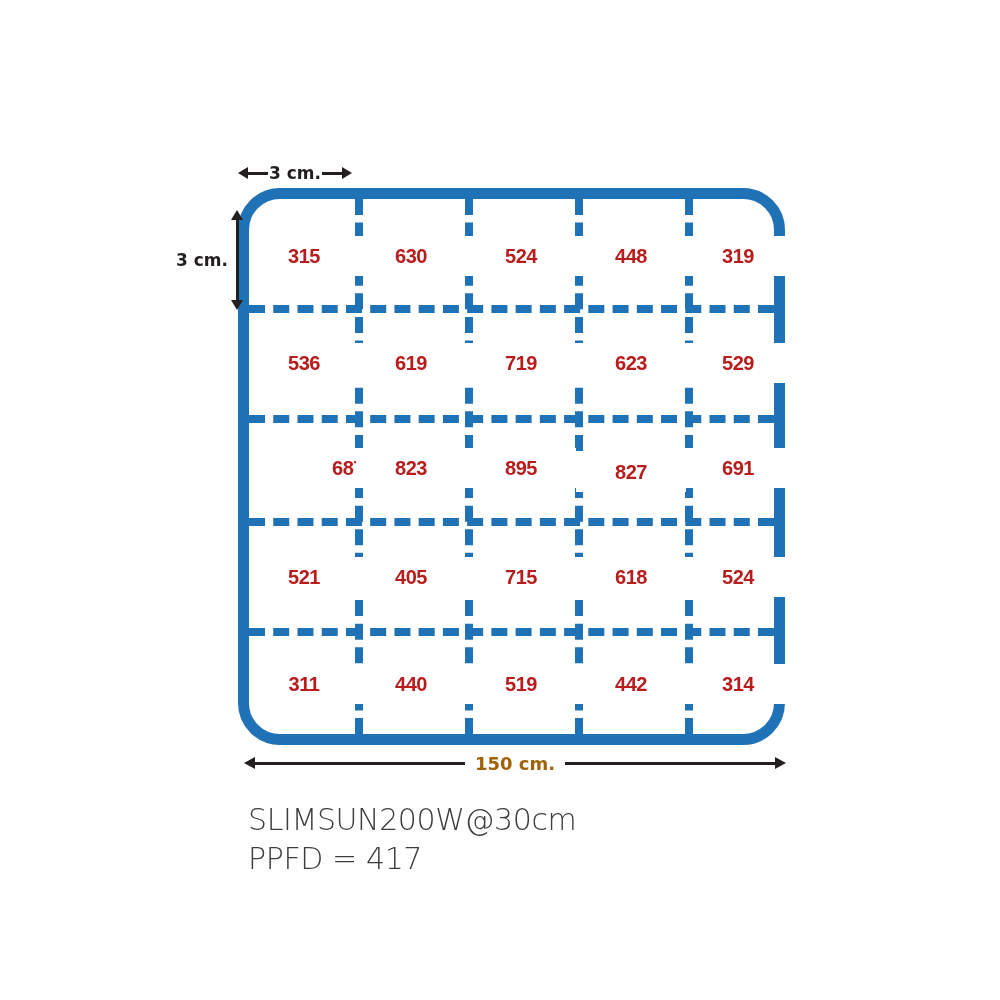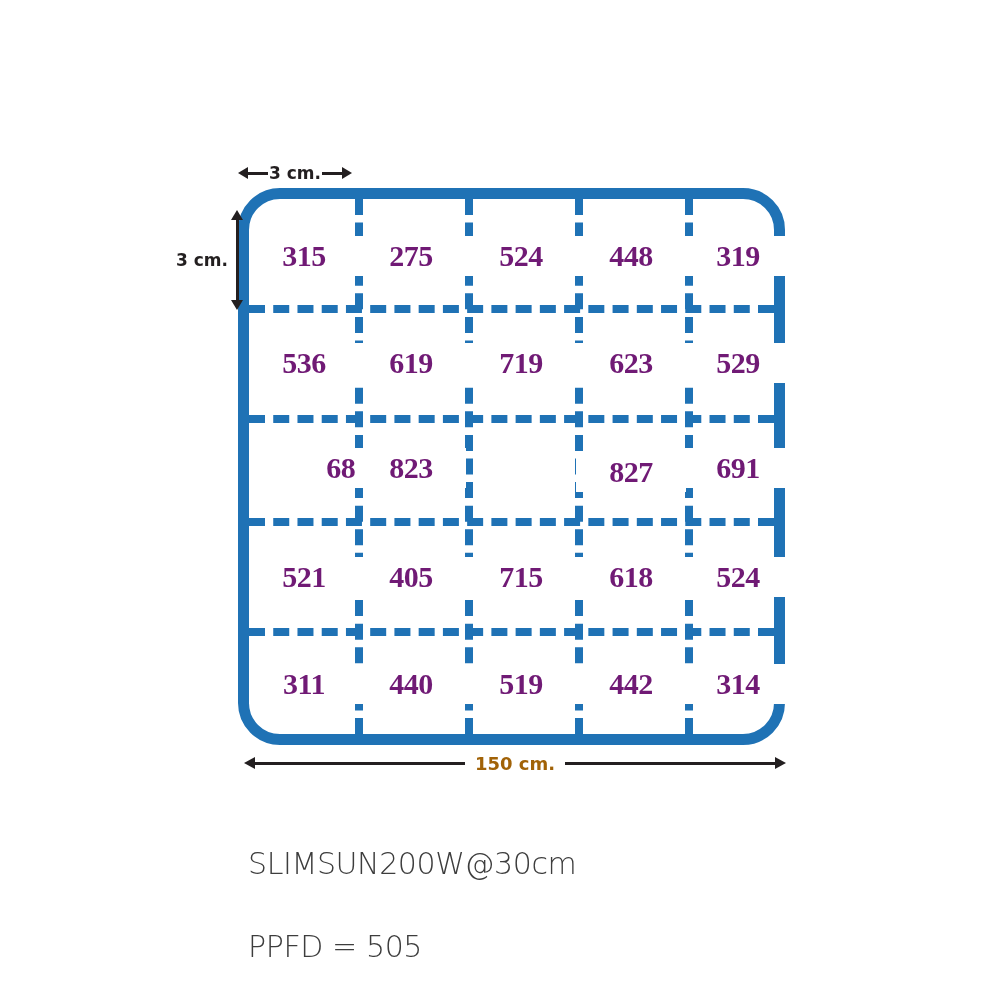--- a/index.html
+++ b/index.html
@@ -52,25 +52,25 @@
 
   
   .cell {
     position: absolute;
     width: 110px;
     height: 40px;
     margin-left: -55px;
     margin-top: -20px;
     line-height: 40px;
     text-align: center;
-    font-family: Liberation Serif, serif;
+    font-family: Liberation Sans, sans-serif;
     font-weight: bold;
-    font-size: 30px;
+    font-size: 20px;
     letter-spacing: -0.5px;
-    color: #701a75;
+    color: #b91c1c;
     background: #ffffff;
     z-index: 5;
   }
 
   
   #dim-top {
     position: absolute;
     left: 238px;
     top: 160px;
     width: 114px;
@@ -207,21 +207,20 @@
     z-index: 6;
   }
   #caption .cap-line {
     font-family: "DejaVu Sans", sans-serif;
     font-weight: 300;
     font-size: 30px;
     line-height: 39px;
     letter-spacing: -0.4px;
     color: #3d3d3d;
     white-space: nowrap;
-    margin-top: 44px;
   }
 </style>
 </head>
 <body>
 
 <div id="canvas">
 
   <div id="dim-top">
     <span class="arrow-l">
       <span class="head"></span>
@@ -249,33 +248,34 @@
     <span class="vline" style="left:216px;"></span>
     <span class="vline" style="left:326px;"></span>
     <span class="vline" style="left:436px;"></span>
 
     <span class="hline" style="top:106px;"></span>
     <span class="hline" style="top:216px;"></span>
     <span class="hline" style="top:319px;"></span>
     <span class="hline" style="top:429px;"></span>
 
     <span class="cell" style="left:55px;  top:57px;">315</span>
-    <span class="cell" style="left:162px; top:57px;">275</span>
+    <span class="cell" style="left:162px; top:57px;">630</span>
     <span class="cell" style="left:272px; top:57px;">524</span>
     <span class="cell" style="left:382px; top:57px;">448</span>
     <span class="cell" style="left:489px; top:57px;">319</span>
 
     <span class="cell" style="left:55px;  top:164px;">536</span>
     <span class="cell" style="left:162px; top:164px;">619</span>
     <span class="cell" style="left:272px; top:164px;">719</span>
     <span class="cell" style="left:382px; top:164px;">623</span>
     <span class="cell" style="left:489px; top:164px;">529</span>
 
     <span class="cell" style="left:55px;  top:269px;padding-left:44px;">687</span>
     <span class="cell" style="left:162px; top:269px;">823</span>
+    <span class="cell" style="left:272px; top:269px;">895</span>
     <span class="cell" style="left:382px; top:273px;">827</span>
     <span class="cell" style="left:489px; top:269px;">691</span>
 
     <span class="cell" style="left:55px;  top:378px;text-align:center;">521</span>
     <span class="cell" style="left:162px; top:378px;">405</span>
     <span class="cell" style="left:272px; top:378px;">715</span>
     <span class="cell" style="left:382px; top:378px;">618</span>
     <span class="cell" style="left:489px; top:378px;">524</span>
 
     <span class="cell" style="left:55px;  top:485px;">311</span>
@@ -293,16 +293,16 @@
     </span>
     <span class="dim-text">150 cm.</span>
     <span class="seg right">
       <span class="bar"></span>
         <span class="head"></span>
     </span>
   </div>
 
   <div id="caption">
     <div class="cap-line">SLIMSUN200W@30cm</div>
-    <div class="cap-line">PPFD = 505</div>
+    <div class="cap-line">PPFD = 417</div>
   </div>
 
 </div>
 
 </body></html>

